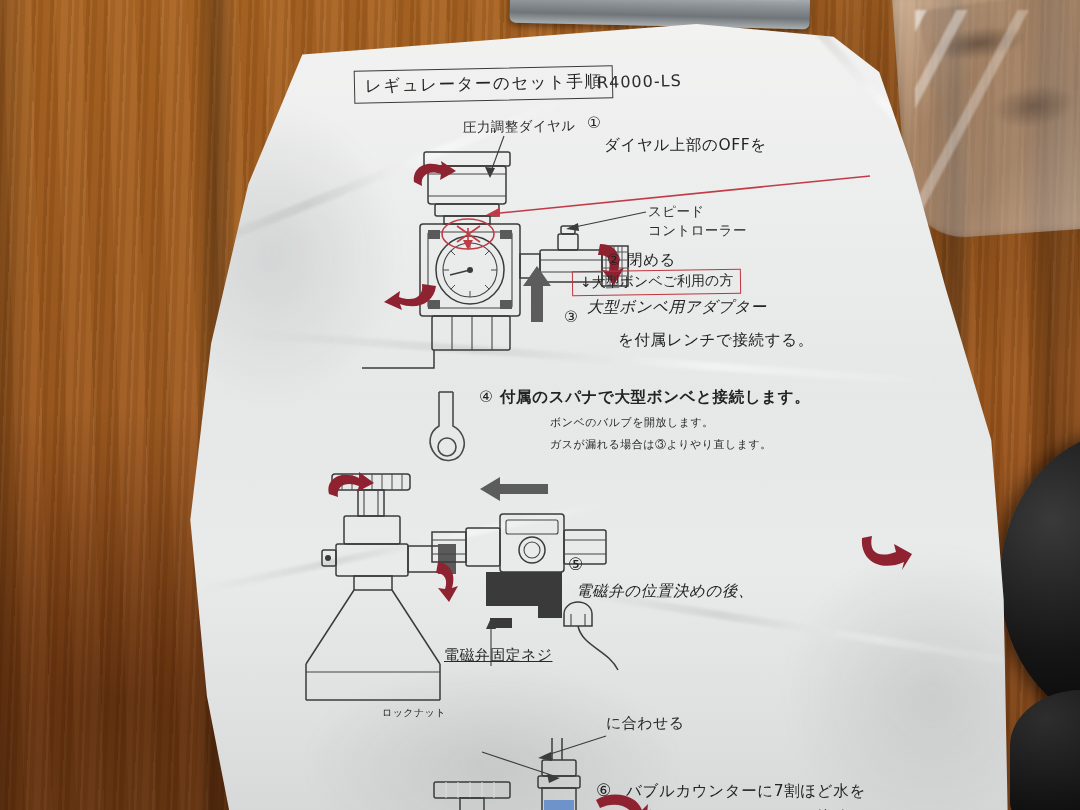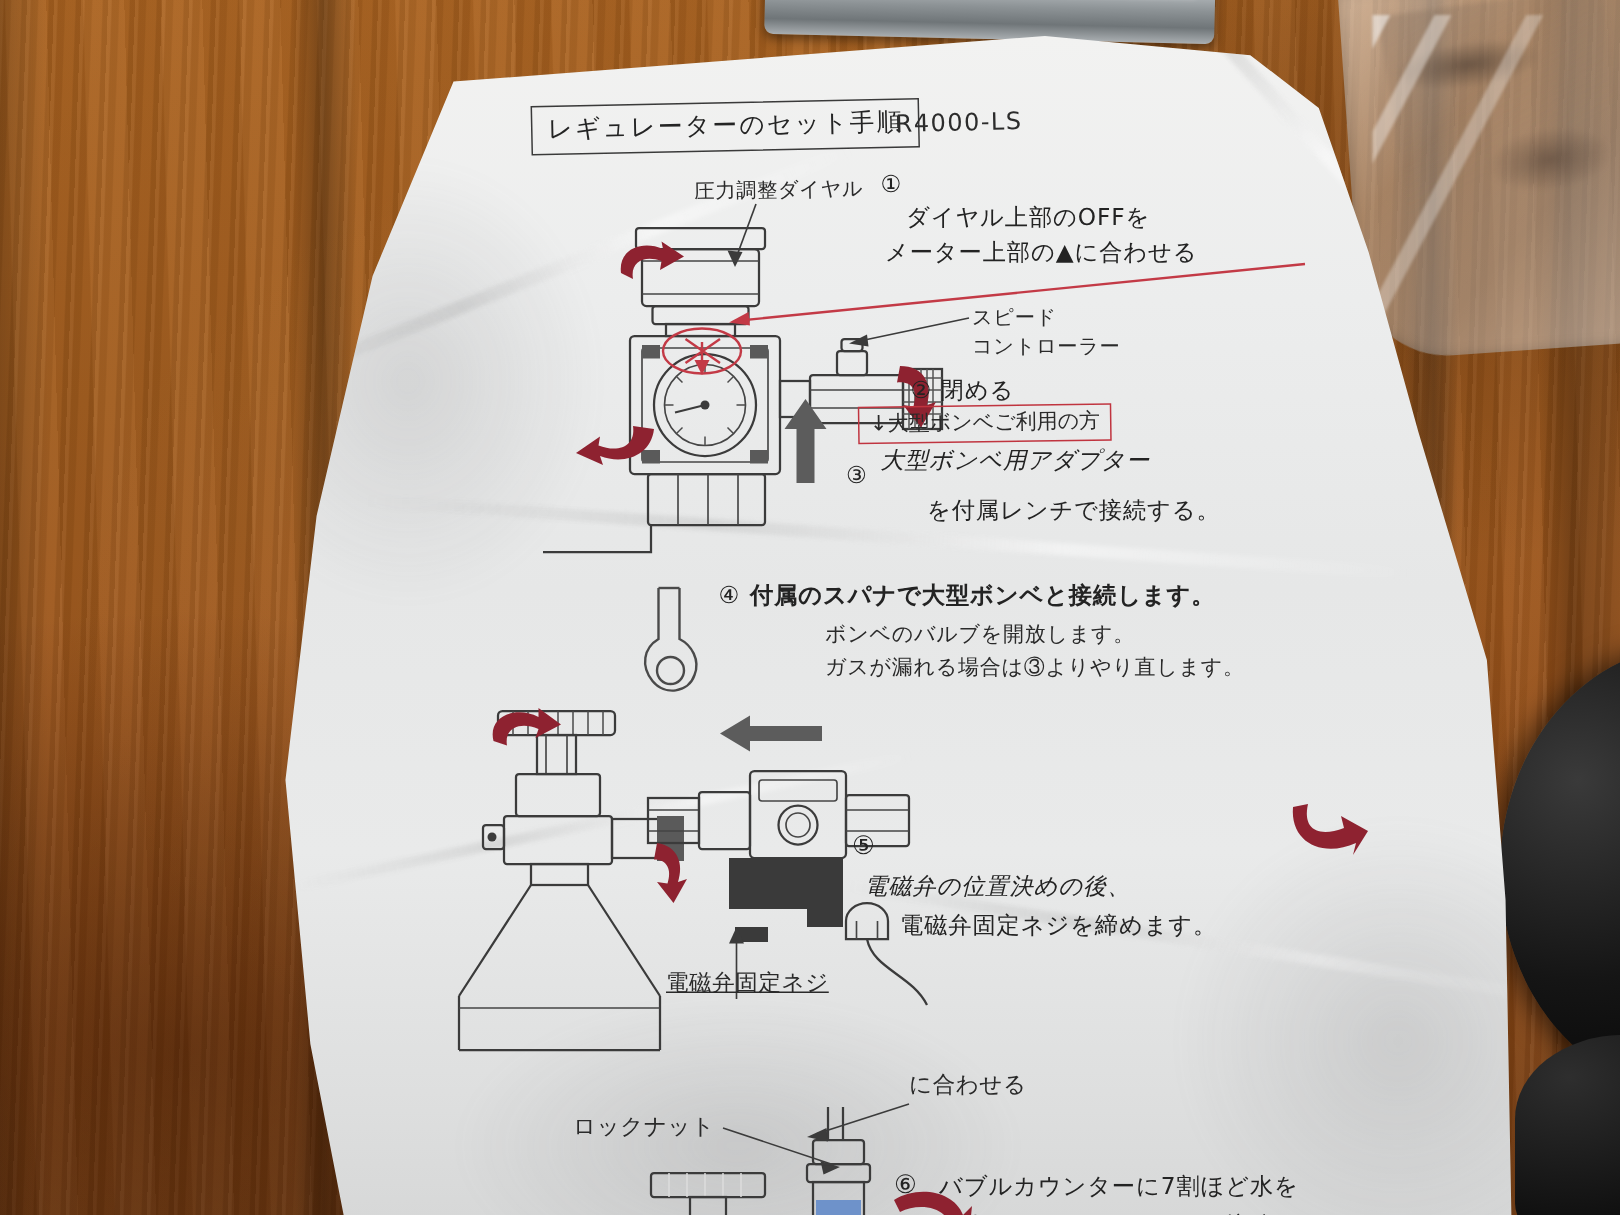--- a/index.html
+++ b/index.html
@@ -140,22 +140,22 @@
   #model-no {
     position:absolute; left:415px; top:48px; transform:rotate(-1.4deg);
     font-size:16px; letter-spacing:1px; color:#2c2c2c;
     font-family:"DejaVu Sans", sans-serif;
   }
 
   .lbl { position:absolute; font-size:13.5px; color:#2a2a2a; white-space:nowrap;
          font-family:"DejaVu Sans", sans-serif; letter-spacing:.4px; }
   .step { position:absolute; font-size:15.5px; color:#232323; white-space:nowrap;
           font-family:"DejaVu Sans", sans-serif; letter-spacing:.6px; line-height:1.45; }
-  .sub  { position:absolute; font-size:14px; color:#2a2a2a; white-space:nowrap;
-          font-family:Liberation Mono, monospace; letter-spacing:.5px; line-height:1.5;text-align:right; }
+  .sub  { position:absolute; font-size:11px; color:#2a2a2a; white-space:nowrap;
+          font-family:Liberation Serif, serif; letter-spacing:.5px; line-height:1.5;text-align:right; }
 
   #red-box {
     position:absolute; left:390px; top:246px;
     border:1.4px solid #c0343f; color:#2a2a2a;
     padding:2px 7px 3px; font-size:14px; white-space:nowrap;
     transform:rotate(-.8deg); font-family:"DejaVu Sans", sans-serif;
   }
 
   svg.dg { position:absolute; overflow:visible; }
   .ln { fill:none; stroke:#3b3b3b; stroke-width:1.5; }
@@ -202,21 +202,20 @@
     <div id="model-no">R4000-LS</div>
 
     <div class="lbl" style="left:281px;top:94px;transform:rotate(-1deg);">圧力調整ダイヤル</div>
     <svg class="dg" style="left:300px;top:110px;width:90px;height:46px;">
       <path class="leader" d="M22,2 L8,40"></path>
       <path class="fl-d" d="M8,44 l-5,-11 l10,1 z"></path>
     </svg>
 
     <div class="step" style="left:405px;top:88px;">①</div>
     <div class="step" style="left:422px;top:110px;">ダイヤル上部のOFFを</div>
-    <div class="step" style="left:408px;top:133px;">メーター上部の▲に合わせる</div>
 
     <svg class="dg" style="left:190px;top:118px;width:400px;height:230px;">
 
       <rect class="ln" x="52" y="10" width="86" height="14" rx="2"></rect>
       <rect class="ln" x="56" y="24" width="78" height="38" rx="3"></rect>
       <line class="ln-t" x1="56" y1="32" x2="134" y2="32"></line>
       <line class="ln-t" x1="56" y1="54" x2="134" y2="54"></line>
       <rect class="ln" x="63" y="62" width="64" height="12" rx="2"></rect>
 
       <rect class="ln" x="72" y="74" width="46" height="8"></rect>
@@ -399,27 +398,26 @@
 
     <svg class="dg" style="left:300px;top:594px;width:18px;height:48px;">
       <line class="leader" x1="9" y1="48" x2="9" y2="6"></line>
       <path class="fl-d" d="M9,0 l-5,11 l10,0 z"></path>
     </svg>
 
     <div class="lbl" style="left:262px;top:622px;font-size:15px;text-decoration:underline;">電磁弁固定ネジ</div>
 
     <div class="step" style="left:386px;top:528px;font-size:17px;">⑤</div>
     <div class="step" style="left:394px;top:556px;font-style:italic;">電磁弁の位置決めの後、</div>
-    <div class="step" style="left:418px;top:582px;">電磁弁固定ネジを締めます。</div>
 
     <svg class="dg" style="left:672px;top:508px;width:60px;height:48px;">
       <path class="redarrow" d="M8,6 C6,30 28,40 50,30 L48,38 L58,22 L40,12 L42,20 C26,26 14,22 18,4 Z"></path>
     </svg>
 
-    <div class="lbl" style="left:200px;top:718px;font-size:15px;">ロックナット</div>
+    <div class="lbl" style="left:200px;top:682px;font-size:10px;">ロックナット</div>
     <svg class="dg" style="left:300px;top:726px;width:84px;height:32px;">
       <path class="leader" d="M0,2 L72,26"></path>
       <path class="fl-d" d="M78,28 l-13,-4 l2,9 z"></path>
     </svg>
 
     <div class="lbl" style="left:424px;top:690px;font-size:15px;">に合わせる</div>
     <svg class="dg" style="left:352px;top:710px;width:76px;height:28px;">
       <path class="leader" d="M72,2 L10,22"></path>
       <path class="fl-d" d="M4,24 l13,-6 l1,9 z"></path>
     </svg>

